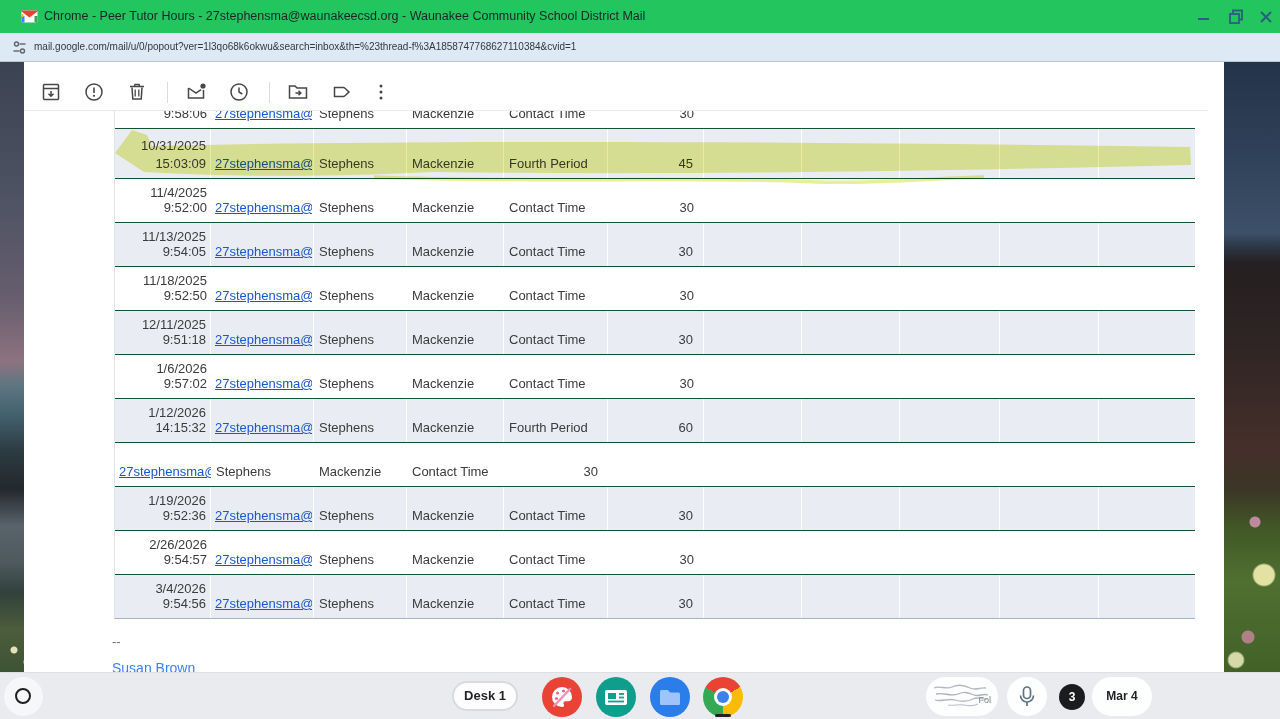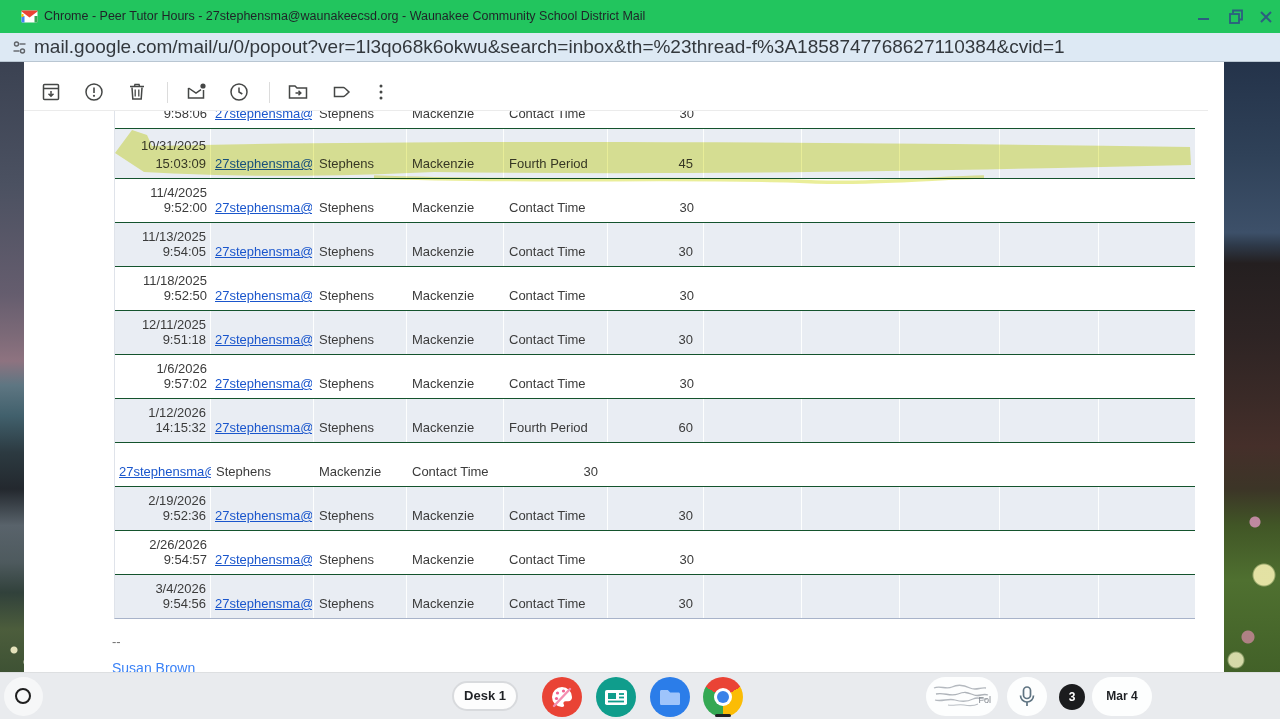--- a/index.html
+++ b/index.html
@@ -12,21 +12,21 @@
     background:#22c55e; border-bottom:2px solid #a3a3a3; }
   .titlebar .app-logo { position:absolute; left:21px; top:10px; width:17px; height:13px; }
   .titlebar .title { position:absolute; left:44px; top:0; line-height:33px;
     font-size:12.5px; color:#1f2328; white-space:nowrap; }
   .win-btn { position:absolute; top:7px; width:20px; height:20px; cursor:default; }
   .win-min { left:1194px; } .win-restore { left:1226px; } .win-close { left:1256px; }
 
   .urlbar { position:absolute; left:0; top:33px; width:1280px; height:29px;
     background:#dde9f4; border-bottom:1px solid #b9c6d2; }
   .urlbar .tune { position:absolute; left:12px; top:7px; width:15px; height:15px; }
-  .urlbar .url { position:absolute; left:34px; top:0; line-height:28px; font-size:19px; color:#33383d; white-space:nowrap; }
+  .urlbar .url { position:absolute; left:34px; top:0; line-height:28px; font-size:10px; color:#33383d; white-space:nowrap; }
 
   
   .wall-left { position:absolute; left:0; top:62px; width:40px; height:610px;
     background:
       radial-gradient(circle 4px at 14px 588px, rgba(245,240,200,.9) 0 3px, transparent 4px),
       radial-gradient(circle 5px at 28px 600px, rgba(235,235,215,.85) 0 4px, transparent 5px),
       linear-gradient(180deg,
         #3b4252 0%, #4b5161 20%, #655d6e 38%, #7d6a78 45%, #8e7380 49%,
         #5e7682 53%, #41606c 58%, #2c3a41 64%, #23282e 70%, #59636b 76%,
         #4e5a5e 82%, #31413b 87%, #4c5d3c 93%, #3e5234 100%); }
@@ -344,21 +344,21 @@
     <div class="cell">Contact Time</div>
     <div class="cell c-min">30</div>
     <div class="cell"></div>
     <div class="cell"></div>
     <div class="cell"></div>
     <div class="cell"></div>
     <div class="cell"></div>
   </div>
         <div class="row shaded">
     <div class="cell c-ts">
-      <div class="date">2/19/2026</div>
+      <div class="date">1/19/2026</div>
       <div class="time">9:52:36</div>
     </div>
     <div class="cell c-email">
       <a>27stephensma@w</a>
     </div>
     <div class="cell">Stephens</div>
     <div class="cell">Mackenzie</div>
     <div class="cell">Contact Time</div>
     <div class="cell c-min">30</div>
     <div class="cell"></div>

